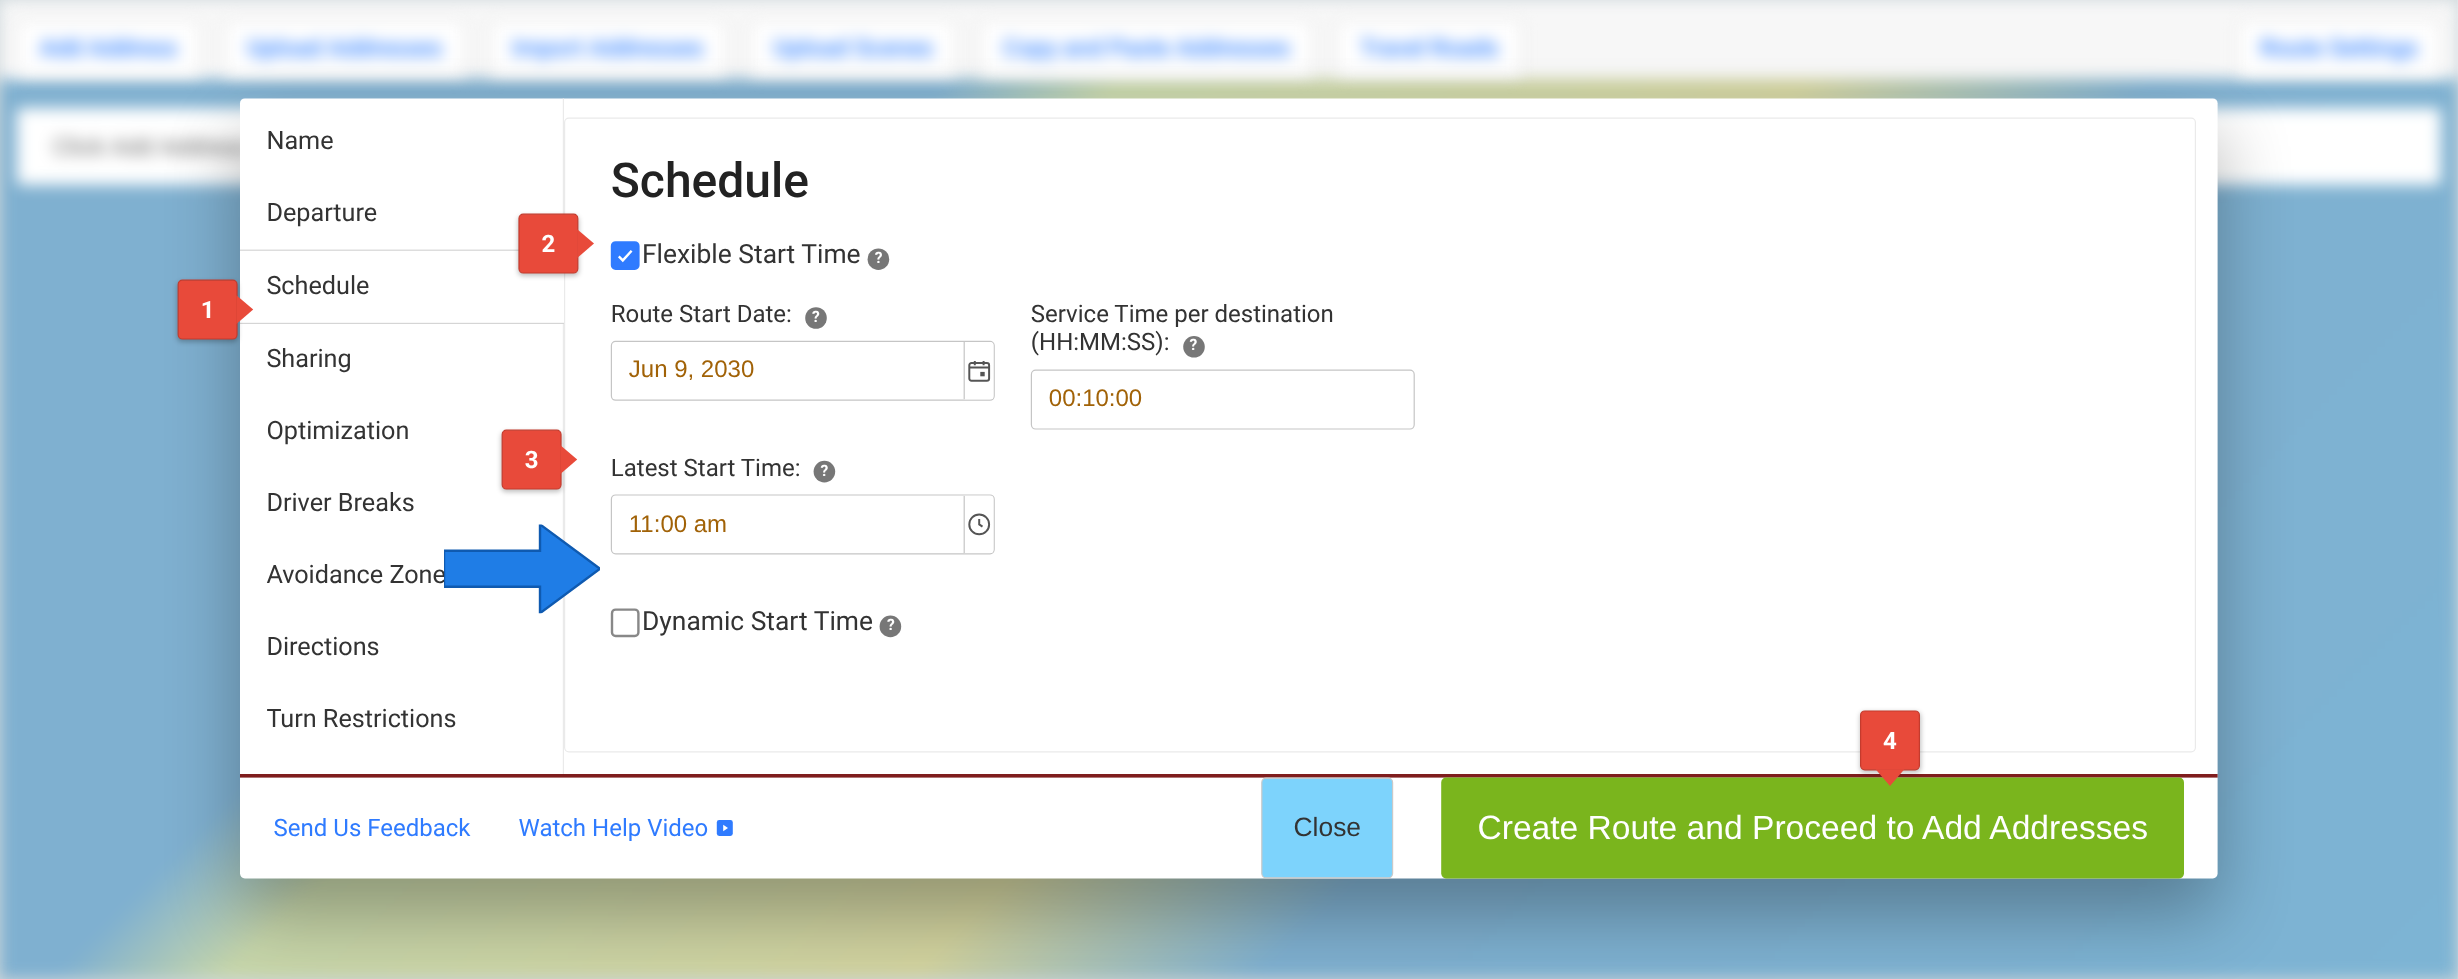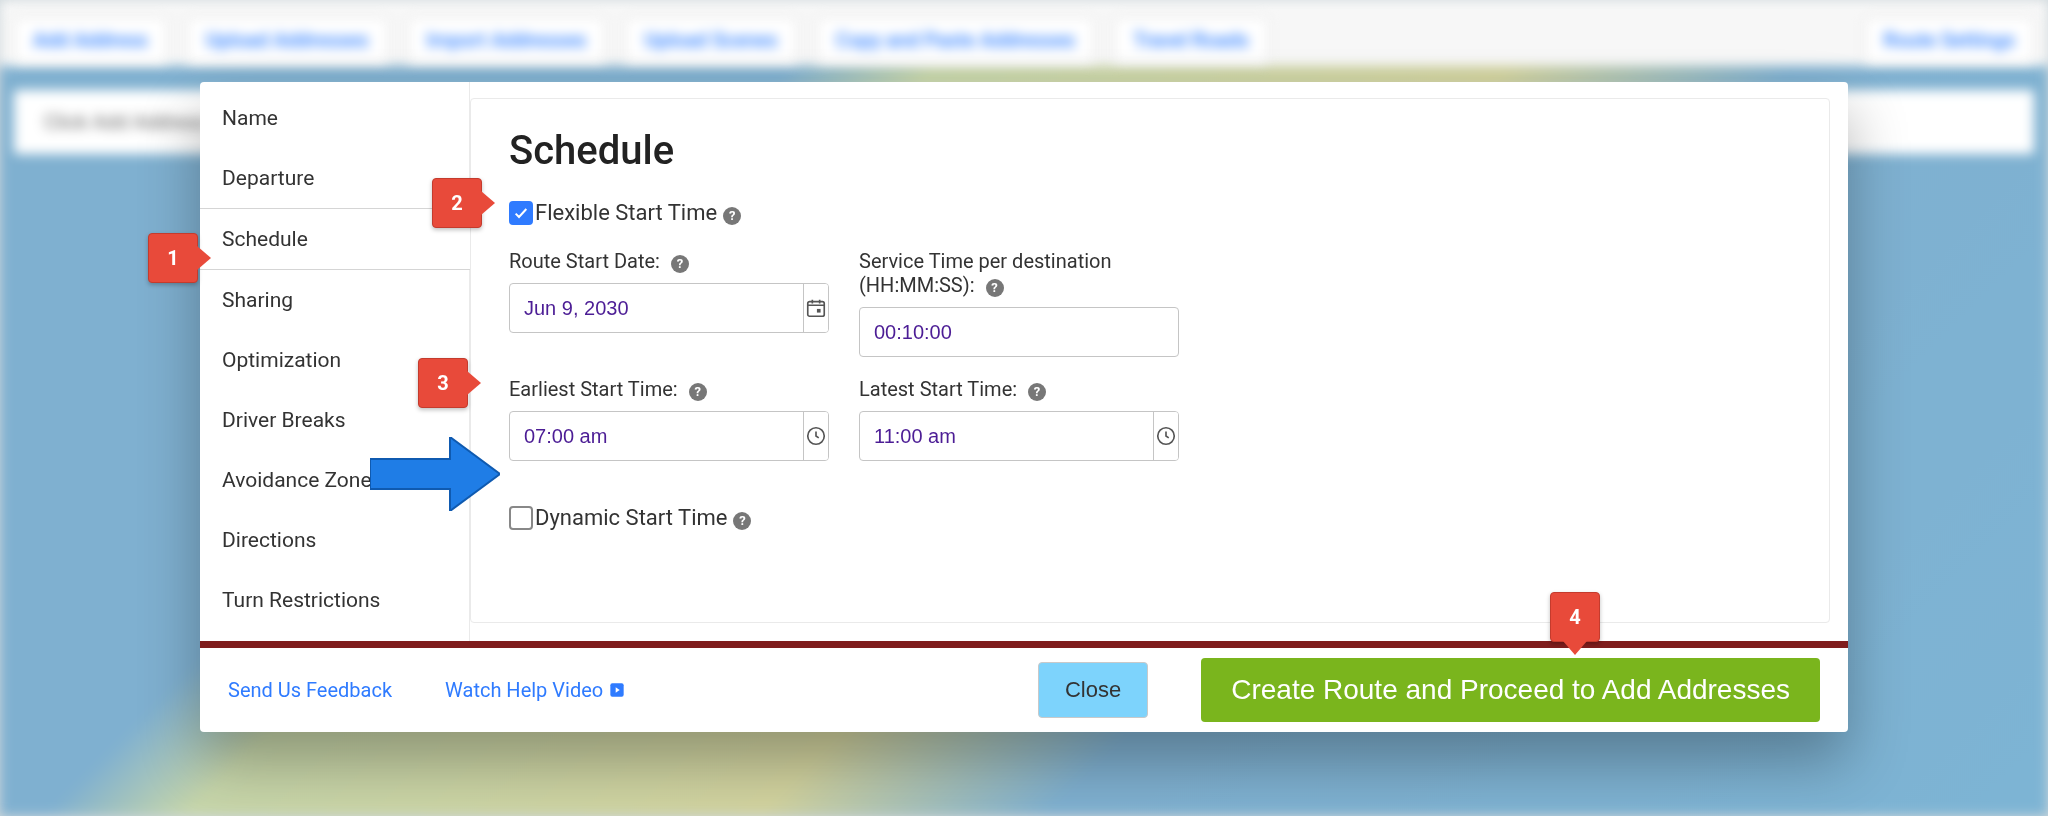--- a/index.html
+++ b/index.html
@@ -38,21 +38,21 @@
   
   .modal {
     position: absolute; left: 200px; top: 82px;
     width: 1648px; height: 650px;
     background: #fff; border-radius: 4px;
     box-shadow: 0 30px 60px rgba(0,0,0,.3);
     display: flex; flex-direction: column;
     z-index: 10;
   }
   .modal-body {
-    flex: 1; display: flex; border-bottom: 7px solid #7f1d1d;
+    flex: 1; display: flex; border-bottom: 3px solid #7f1d1d;
   }
   .sidebar {
     width: 270px; border-right: 1px solid #eaeaea;
     display: flex; flex-direction: column;
     padding-top: 6px;
   }
   .sidebar-item {
     padding: 18px 22px; font-size: 21px; color: #333;
     cursor: pointer;
   }
@@ -90,31 +90,31 @@
   .fieldgrid {
     display: grid; grid-template-columns: 320px 320px; gap: 20px 30px;
     margin-bottom: 20px;
   }
   .field label { display: block; font-size: 20px; color: #333; margin-bottom: 10px; }
   .input-group {
     display: flex; border: 1px solid #c5c5c5; border-radius: 4px; overflow: hidden;
     height: 50px; background: #fff;
   }
   .input-group input {
-    flex: 1; border: none; padding: 0 14px; font-size: 20px; color: #4c1d95;
+    flex: 1; border: none; padding: 0 14px; font-size: 20px; color: #a16207;
     outline: none; background: transparent;
   }
   .input-group .adorn {
     width: 50px; display:flex; align-items:center; justify-content:center;
     border-left: 1px solid #c5c5c5; background:#fff;
   }
   .input-group .adorn svg { width: 22px; height: 22px; fill: none; stroke:#555; stroke-width:1.8; }
   .footer {
-    height: 84px; display: flex; align-items: center; padding: 0 28px;
-    gap: 53px;
+    height: 84px; display: flex; padding: 0 28px;
+    gap: 40px;
   }
   .footer-link { color: #2f7bff; text-decoration: none; font-size: 20px; display:flex; align-items:center; gap:6px;}
   .footer-spacer { flex: 1; }
   .btn {
     border: 1px solid #c9c9c9; border-radius: 4px; background: #7dd3fc;
     padding: 14px 26px; font-size: 22px; color: #333; cursor: pointer;
   }
   .btn-primary {
     border: none; background: #7ab51d; color: #fff; font-weight: 500;
     padding: 16px 30px; border-radius: 4px; font-size: 28px; cursor: pointer;
@@ -220,35 +220,20 @@
         <div class="field">
           <label>
             <span>Service Time per destination (HH:MM:SS):</span>
             <span class="help">?</span>
           </label>
           <div class="input-group">
             <input type="text" value="00:10:00" style="">
           </div>
         </div>
 
-        <div class="field">
-          <label>
-            <span>Earliest Start Time:</span>
-            <span class="help">?</span>
-          </label>
-          <div class="input-group">
-            <input type="text" value="07:00 am" style="">
-            <span class="adorn">
-              <svg viewBox="0 0 24 24">
-                  <circle cx="12" cy="12" r="9"></circle>
-                  <path d="M12 7v5l3 2"></path>
-                </svg>
-            </span>
-          </div>
-        </div>
 
         <div class="field">
           <label>
             <span>Latest Start Time:</span>
             <span class="help">?</span>
           </label>
           <div class="input-group">
             <input type="text" value="11:00 am" style="">
             <span class="adorn">
               <svg viewBox="0 0 24 24">

